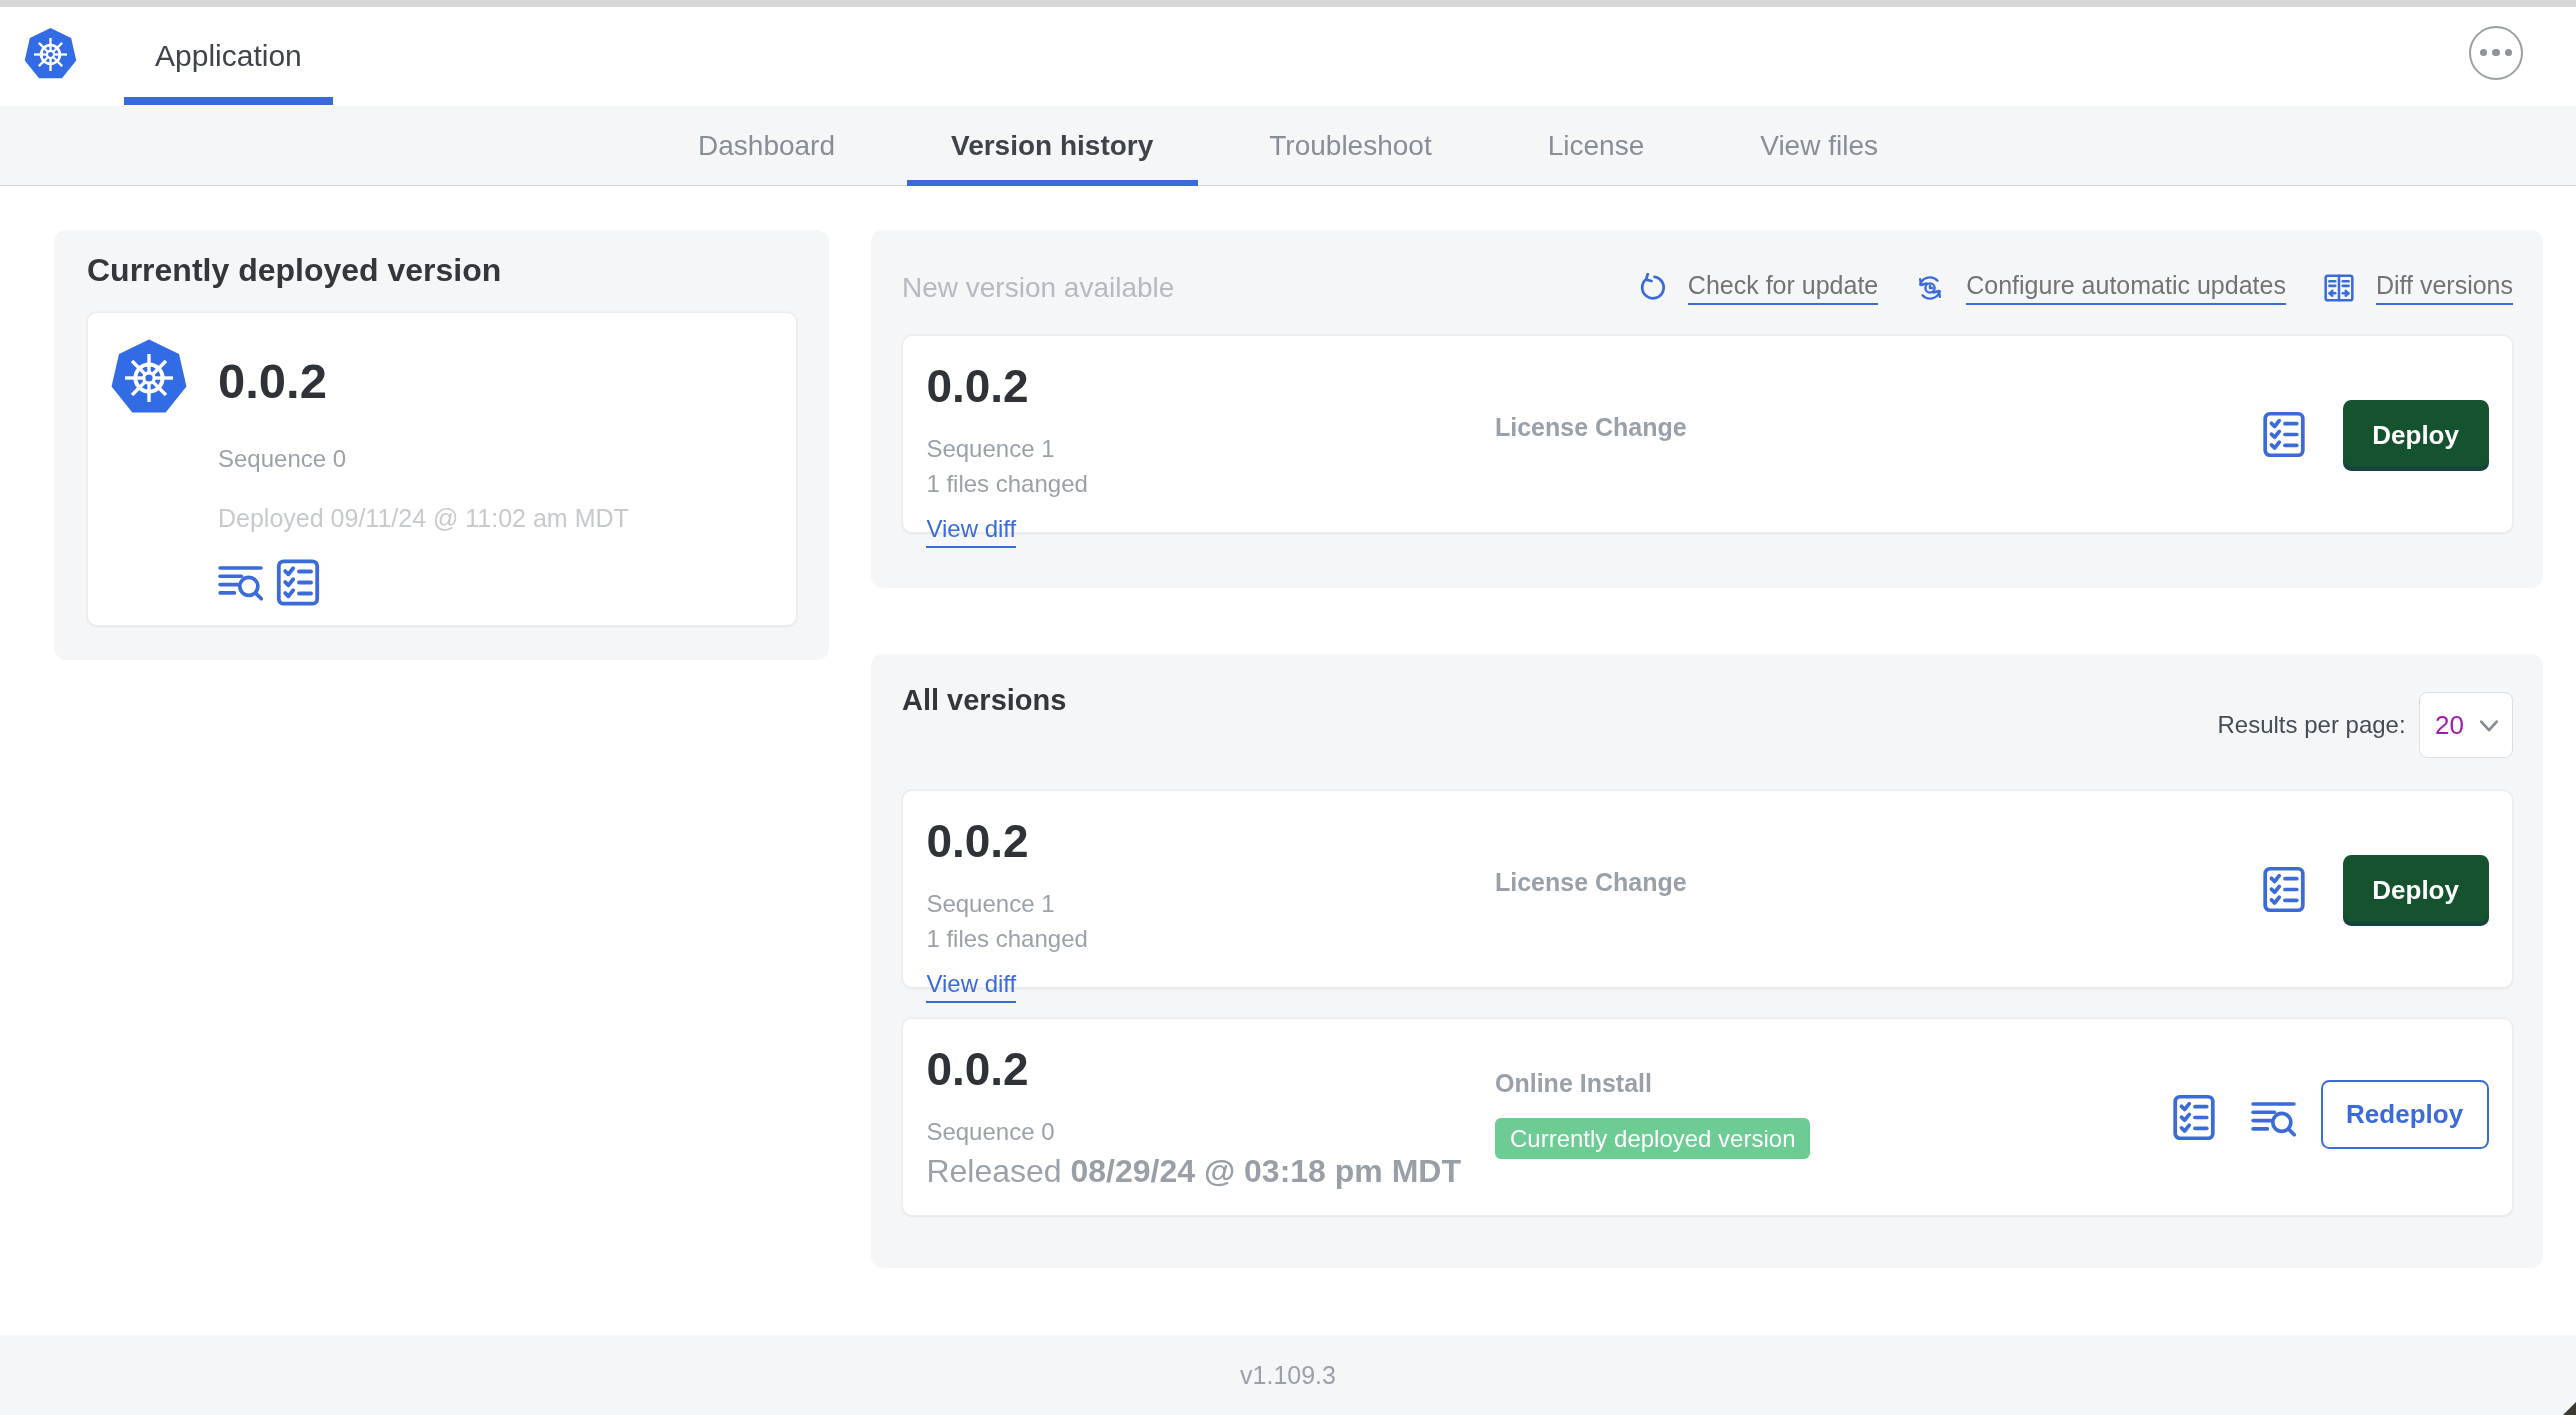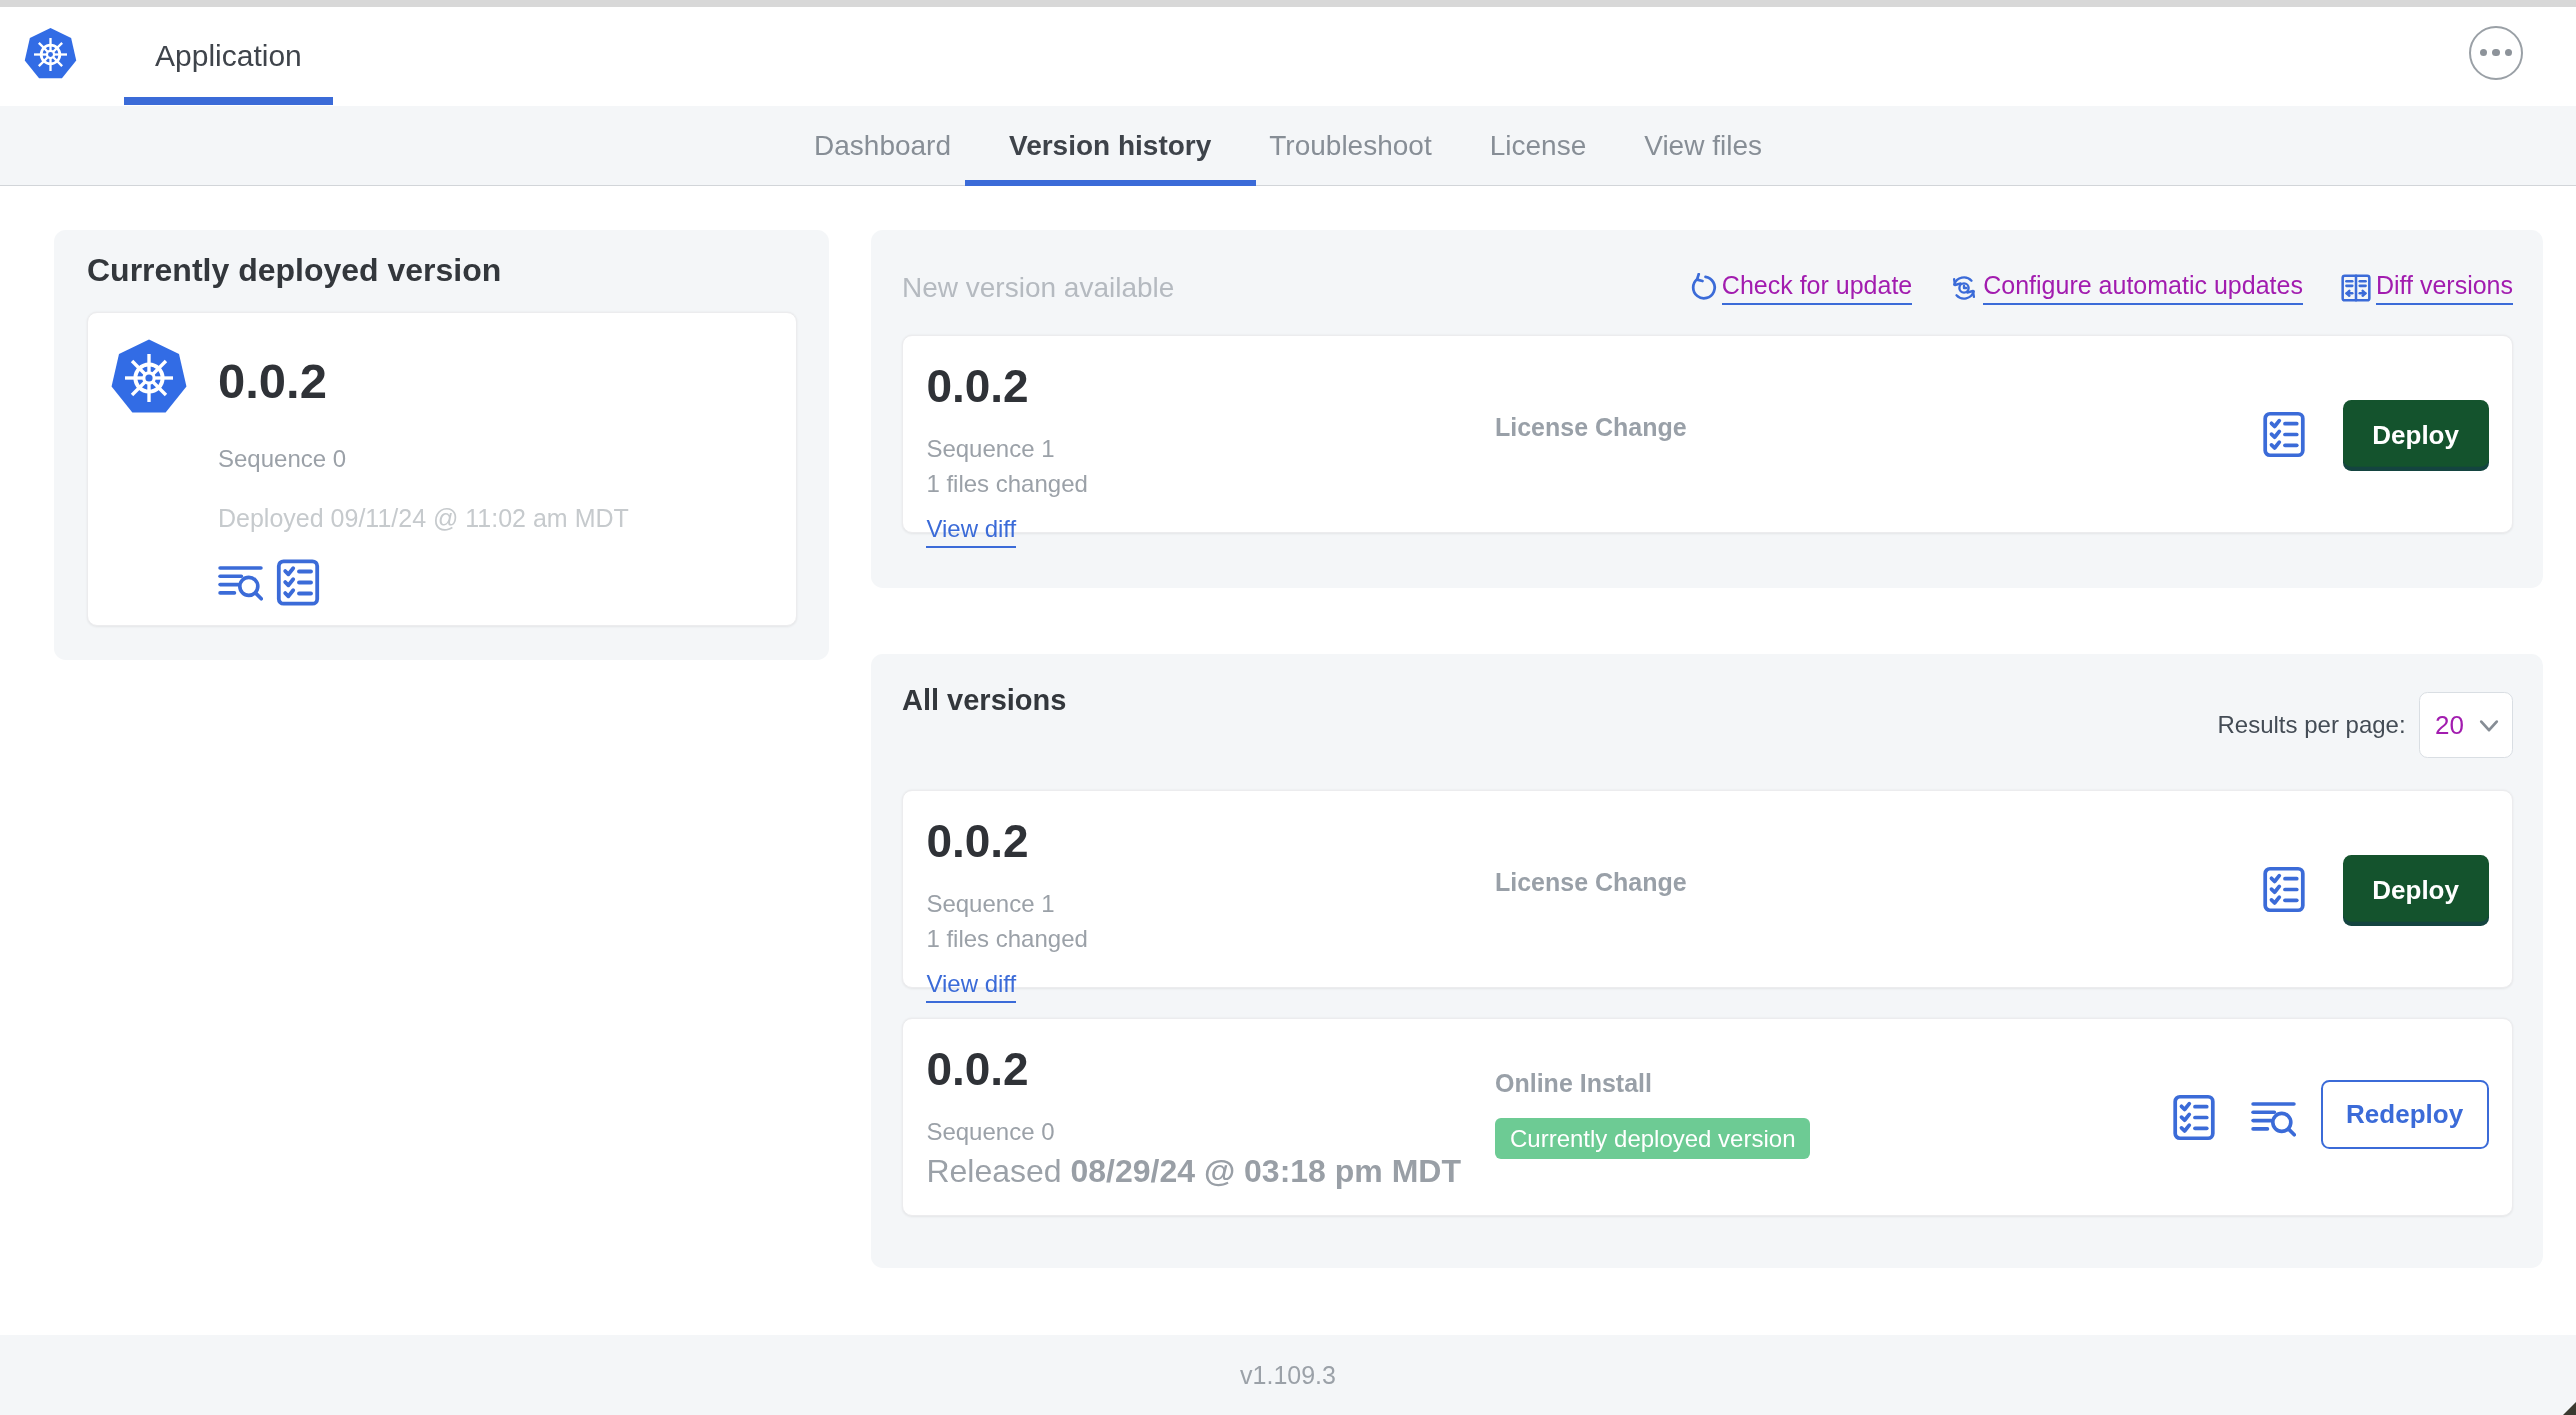--- a/index.html
+++ b/index.html
@@ -32,21 +32,21 @@
     position:absolute; right:53px; top:19px; width:54px; height:54px; border-radius:50%;
     border:2.5px solid #9aa0a6; background:#fff;
     display:flex; align-items:center; justify-content:center; gap:5px; cursor:pointer;
   }
   .more-btn i { width:7.5px; height:7.5px; border-radius:50%; background:#8d939a; display:block; }
 
   
   .subnav {
     position:absolute; left:0; top:106px; width:2576px; height:80px;
     background:#f4f6f8; border-bottom:1.7px solid #d2d5d9;
-    display:flex; justify-content:center; align-items:center; gap:58px;
+    display:flex; justify-content:center; align-items:center; gap:116px;
   }
   .subnav .nav-tab {
     position:relative; height:78px; display:flex; align-items:center;
     font-size:28px; color:#878e96; cursor:pointer; white-space:nowrap;
   }
   .subnav .nav-tab.active { color:#3e434a; font-weight:600; }
   .subnav .nav-tab.active .tab-underline {
     position:absolute; left:-44px; bottom:-1.7px; width:calc(100% + 89px); height:5.9px; background:#3b6bd8;
   }
 
@@ -71,21 +71,21 @@
   .cdv-sequence { position:absolute; left:130px; top:132px; font-size:24px; color:#9ba1a8; }
   .cdv-deployed { position:absolute; left:130px; top:191px; font-size:25px; color:#c6cacd; }
   .cdv-icons { position:absolute; left:130px; top:245px; display:flex; align-items:center; gap:13.4px; }
 
   
   .nv-header {
     position:absolute; left:31px; right:30px; top:32px; height:52px;
     display:flex; align-items:center; justify-content:space-between;
   }
   .nv-links { display:flex; align-items:center; gap:37px; }
-  .text-link { display:flex; align-items:center; gap:4px; color:#a21caf; cursor:pointer; }
+  .text-link { display:flex; align-items:center; gap:21px; color:#737373; cursor:pointer; }
   .text-link .lnk { font-size:25px; border-bottom:2.5px solid #3b6bd8; padding-bottom:3.3px; white-space:nowrap; }
 
   
   .version-row { left:31px; width:1611px; height:198px; }
   .vr-version  { position:absolute; left:23.4px; top:23.4px;  font-size:46px; font-weight:700; color:#2f3237; }
   .vr-sequence { position:absolute; left:23.4px; top:99px; font-size:24px; color:#9ba1a8; }
   .vr-files    { position:absolute; left:23.4px; top:134px; font-size:24px; color:#9ba1a8; display:flex; gap:17px; align-items:baseline;flex-direction:column; }
   .view-diff   { color:#3b6bd8; border-bottom:2.5px solid #3b6bd8; padding-bottom:2.5px; cursor:pointer; }
   .vr-source   { position:absolute; left:592px; top:77px; font-size:25px; font-weight:600; color:#99a0a8; }
   .vr-source-hi{ top:50px; }

